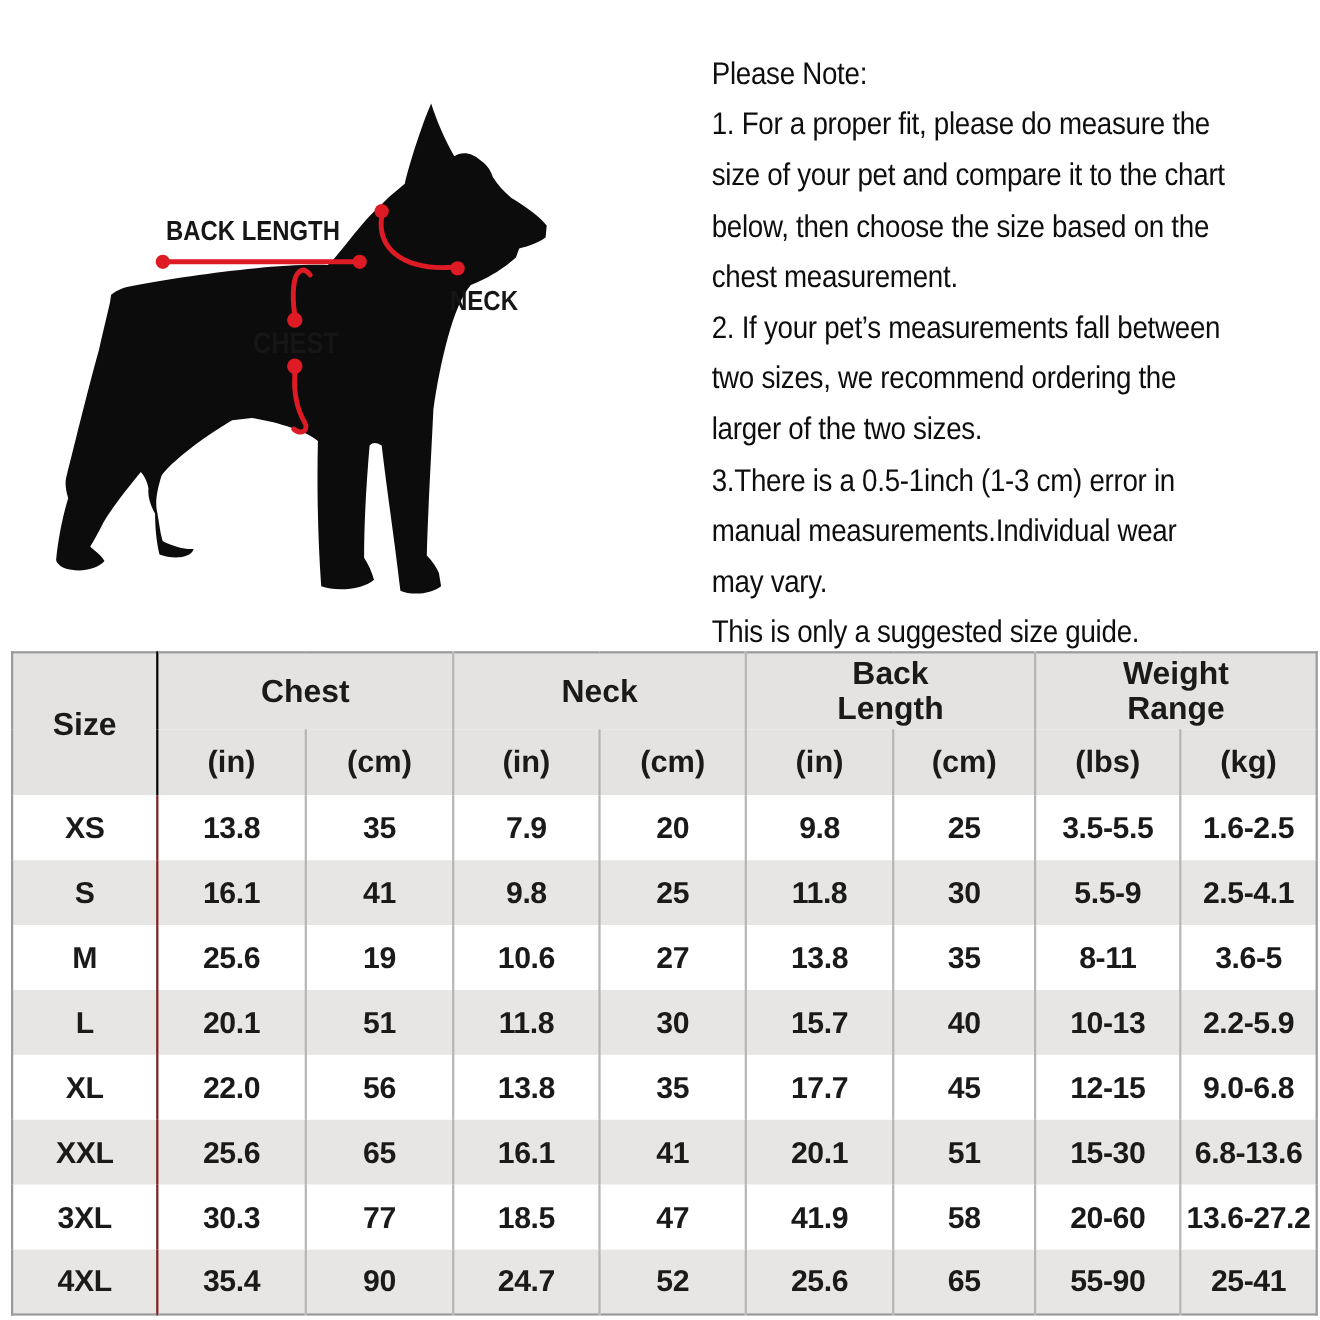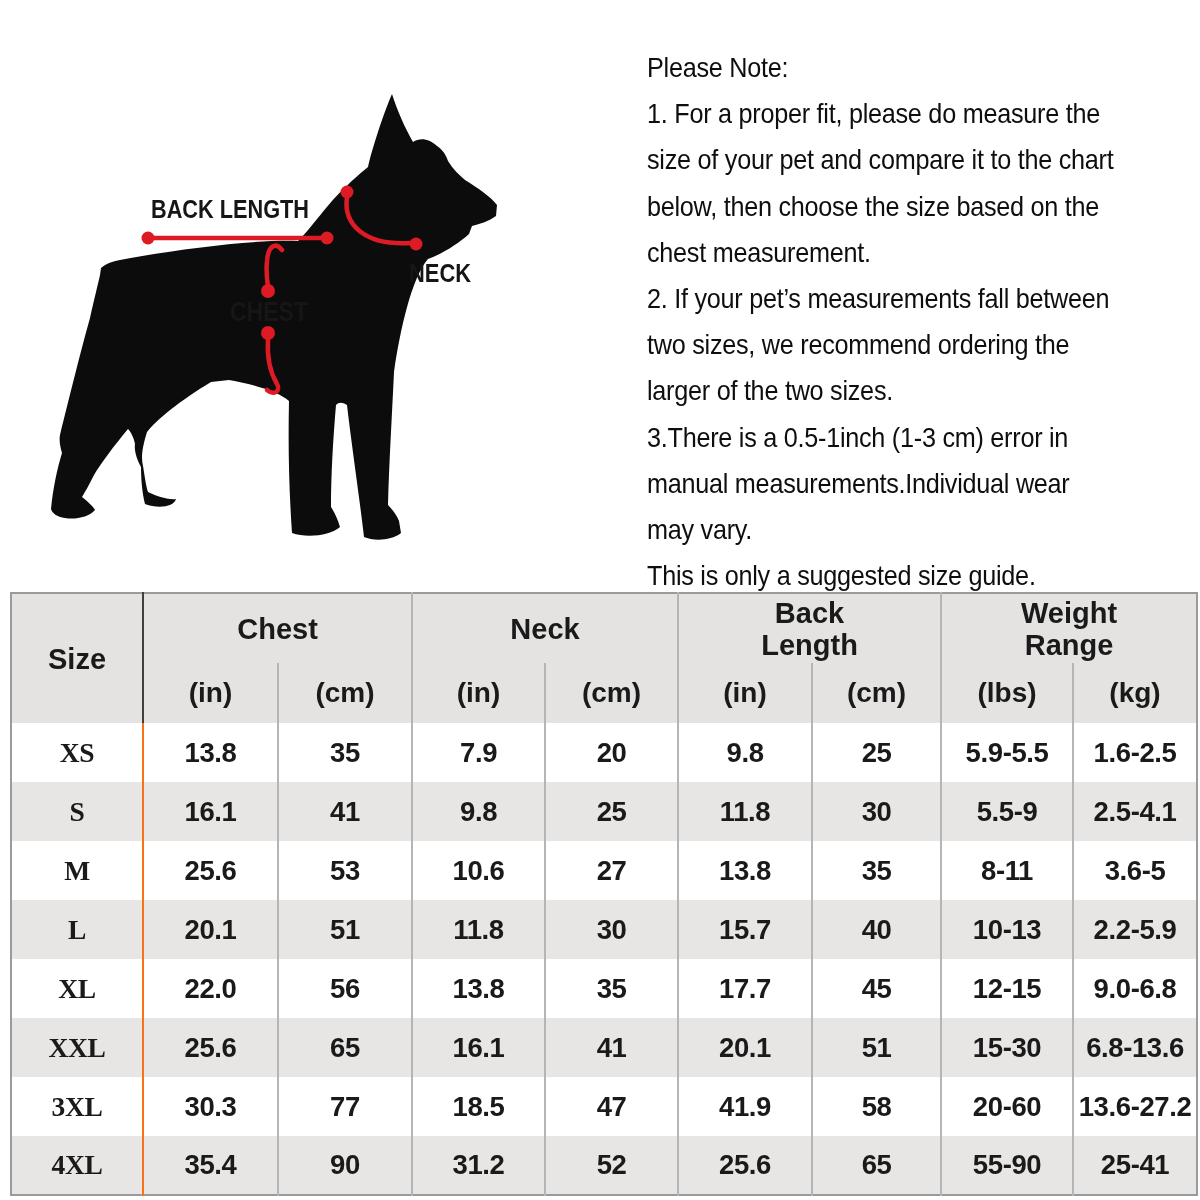--- a/index.html
+++ b/index.html
@@ -16,22 +16,22 @@
         transform:scaleX(0.885);transform-origin:left top;white-space:nowrap;}
 
   
   table.size-table{position:absolute;left:10px;top:592px;width:1186px;
         border-collapse:collapse;table-layout:fixed;
         border:2px solid #9a9a9a;}
   .size-table th,.size-table td{padding:0;margin:0;text-align:center;vertical-align:middle;
         font-weight:bold;color:#1a1a1a;white-space:nowrap;}
   .size-table thead th{background:#e4e3e1;}
   .size-table td + td, .size-table th + th{border-left:2px solid #b5b5b5;}
-  .c-size{border-right:2px solid #404040;}
-  .r-size{border-right:2px solid #f97316;font-size:29px;letter-spacing:0;font-family:Liberation Serif, serif;}
+  .c-size{border-right:2px solid #000000;}
+  .r-size{border-right:2px solid #7f1d1d;font-size:29px;letter-spacing:0;}
   tr.h1{height:70px;}
   tr.h2{height:60px;padding-left:42px;}
   .size-table tbody tr{height:59px;background:#ffffff;}
   .size-table tbody tr:nth-child(even){background:#e7e6e4;}
   .grp{font-size:29px;line-height:32px;}
   .grp-wrap{display:inline-block;max-width:118px;white-space:normal;line-height:32px;}
   .unit{font-size:28px;}
   .size-table tbody td{font-size:27.5px;letter-spacing:-0.4px;}
   .orange{color:#e0762d;}
   .blue{color:#4b80d5;}
@@ -160,38 +160,38 @@
     </thead>
     <tbody id="size-rows">
         <tr>
           <td class="r-size">XS</td>
           <td class="orange">13.8</td>
           <td class="blue">35</td>
           <td class="orange">7.9</td>
           <td class="blue">20</td>
           <td class="orange">9.8</td>
           <td class="blue">25</td>
-          <td class="orange">5.9-5.5</td>
+          <td class="orange">3.5-5.5</td>
           <td class="blue">1.6-2.5</td>
         </tr>
         <tr>
           <td class="r-size">S</td>
           <td class="orange">16.1</td>
           <td class="blue">41</td>
           <td class="orange">9.8</td>
           <td class="blue">25</td>
           <td class="orange">11.8</td>
           <td class="blue">30</td>
           <td class="orange">5.5-9</td>
           <td class="blue">2.5-4.1</td>
         </tr>
         <tr>
           <td class="r-size">M</td>
           <td class="orange">25.6</td>
-          <td class="blue">53</td>
+          <td class="blue">19</td>
           <td class="orange">10.6</td>
           <td class="blue">27</td>
           <td class="orange">13.8</td>
           <td class="blue">35</td>
           <td class="orange">8-11</td>
           <td class="blue">3.6-5</td>
         </tr>
         <tr>
           <td class="r-size">L</td>
           <td class="orange">20.1</td>
@@ -233,21 +233,21 @@
           <td class="blue">47</td>
           <td class="orange">41.9</td>
           <td class="blue">58</td>
           <td class="orange">20-60</td>
           <td class="blue">13.6-27.2</td>
         </tr>
         <tr>
           <td class="r-size">4XL</td>
           <td class="orange">35.4</td>
           <td class="blue">90</td>
-          <td class="orange">31.2</td>
+          <td class="orange">24.7</td>
           <td class="blue">52</td>
           <td class="orange">25.6</td>
           <td class="blue">65</td>
           <td class="orange">55-90</td>
           <td class="blue">25-41</td>
         </tr>
       </tbody>
   </table>
 
 </div>

